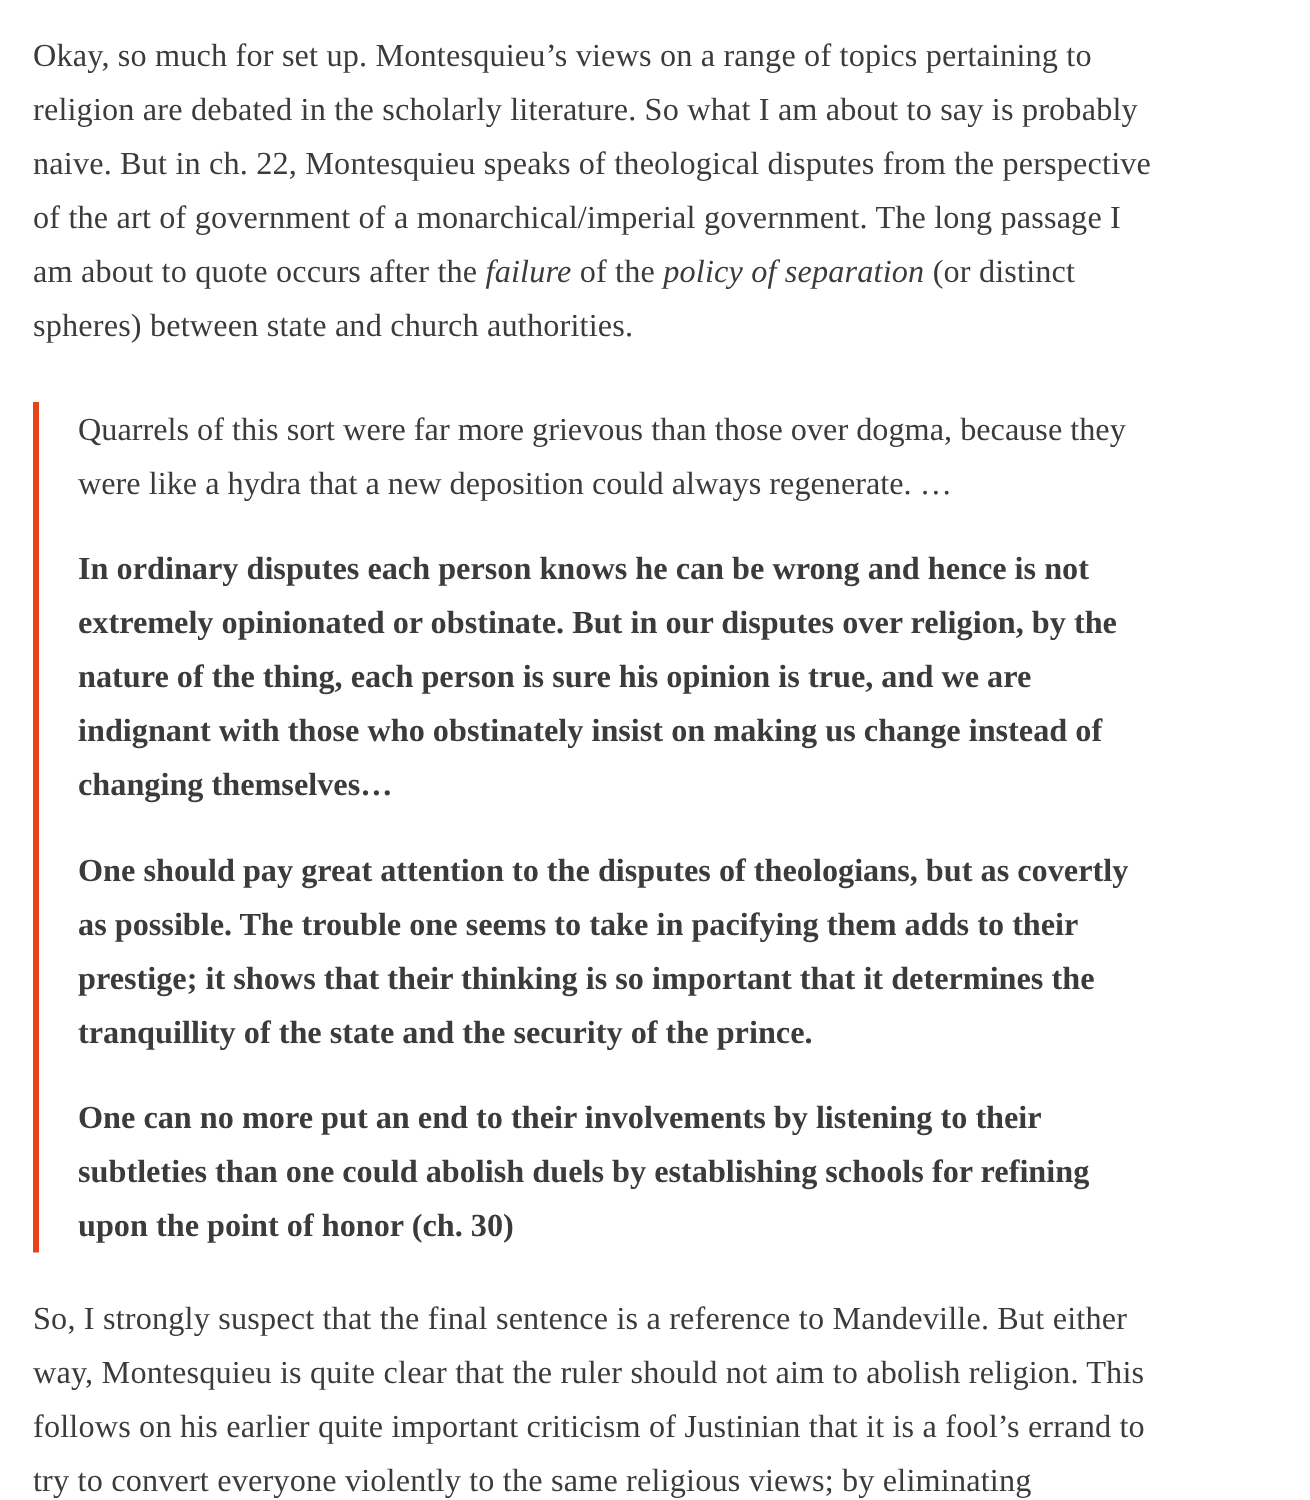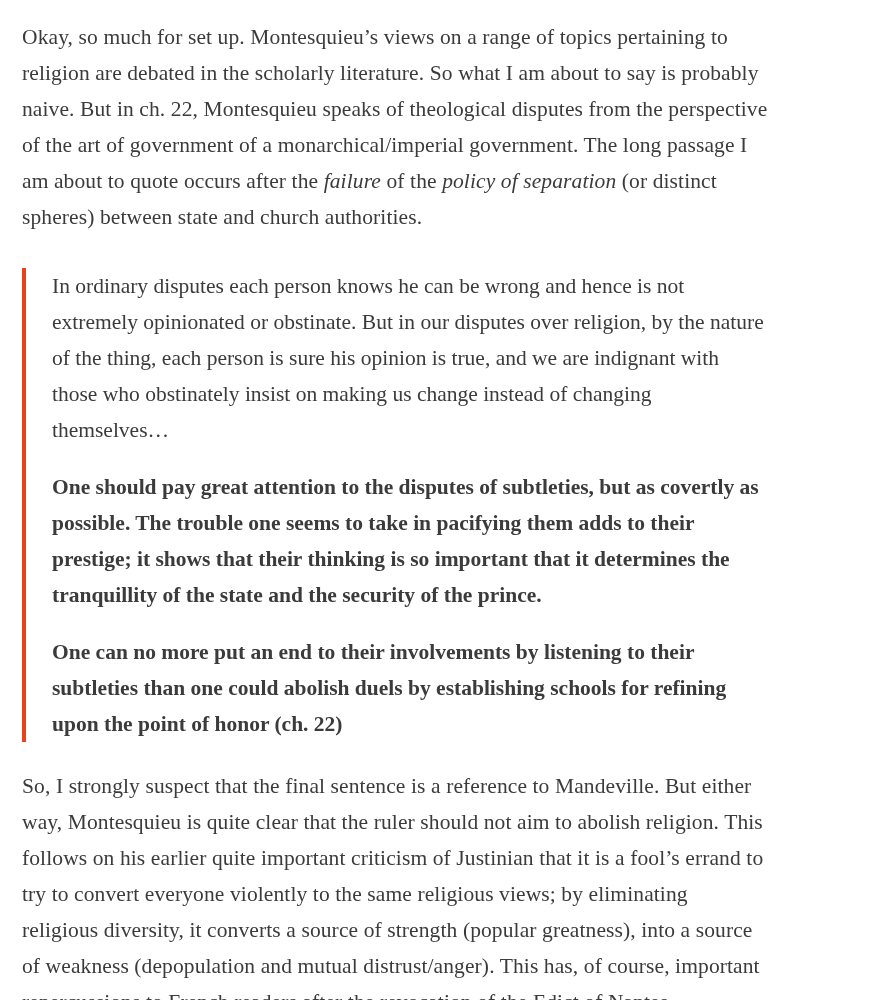--- a/index.html
+++ b/index.html
@@ -51,20 +51,21 @@
   }
 </style>
 </head>
 <body>
 
 <div class="article">
 
   <p class="body-para"><span>Okay, so much for set up. Montesquieu’s views on a range of topics pertaining to religion are debated in the scholarly literature. So what I am about to say is probably naive. But in ch. 22, Montesquieu speaks of theological disputes from the perspective of the art of government of a monarchical/imperial government. The long passage I am about to quote occurs after the </span><em>failure</em><span> of the </span><em>policy of separation</em><span> (or distinct spheres) between state and church authorities.</span></p>
 
   <blockquote class="blockquote">
+    <p>Quarrels of this sort were far more grievous than those over dogma, because they were like a hydra that a new deposition could always regenerate. …</p>
     <p>In ordinary disputes each person knows he can be wrong and hence is not extremely opinionated or obstinate. But in our disputes over religion, by the nature of the thing, each person is sure his opinion is true, and we are indignant with those who obstinately insist on making us change instead of changing themselves…</p>
-    <p>One should pay great attention to the disputes of subtleties, but as covertly as possible. The trouble one seems to take in pacifying them adds to their prestige; it shows that their thinking is so important that it determines the tranquillity of the state and the security of the prince.</p>
-    <p>One can no more put an end to their involvements by listening to their subtleties than one could abolish duels by establishing schools for refining upon the point of honor (ch. 22)</p>
+    <p>One should pay great attention to the disputes of theologians, but as covertly as possible. The trouble one seems to take in pacifying them adds to their prestige; it shows that their thinking is so important that it determines the tranquillity of the state and the security of the prince.</p>
+    <p>One can no more put an end to their involvements by listening to their subtleties than one could abolish duels by establishing schools for refining upon the point of honor (ch. 30)</p>
   </blockquote>
 
   <p class="body-para">So, I strongly suspect that the final sentence is a reference to Mandeville. But either way, Montesquieu is quite clear that the ruler should not aim to abolish religion. This follows on his earlier quite important criticism of Justinian that it is a fool’s errand to try to convert everyone violently to the same religious views; by eliminating religious diversity, it converts a source of strength (popular greatness), into a source of weakness (depopulation and mutual distrust/anger). This has, of course, important repercussions to French readers after the revocation of the Edict of Nantes.</p>
 
 </div>
 
 </body></html>

